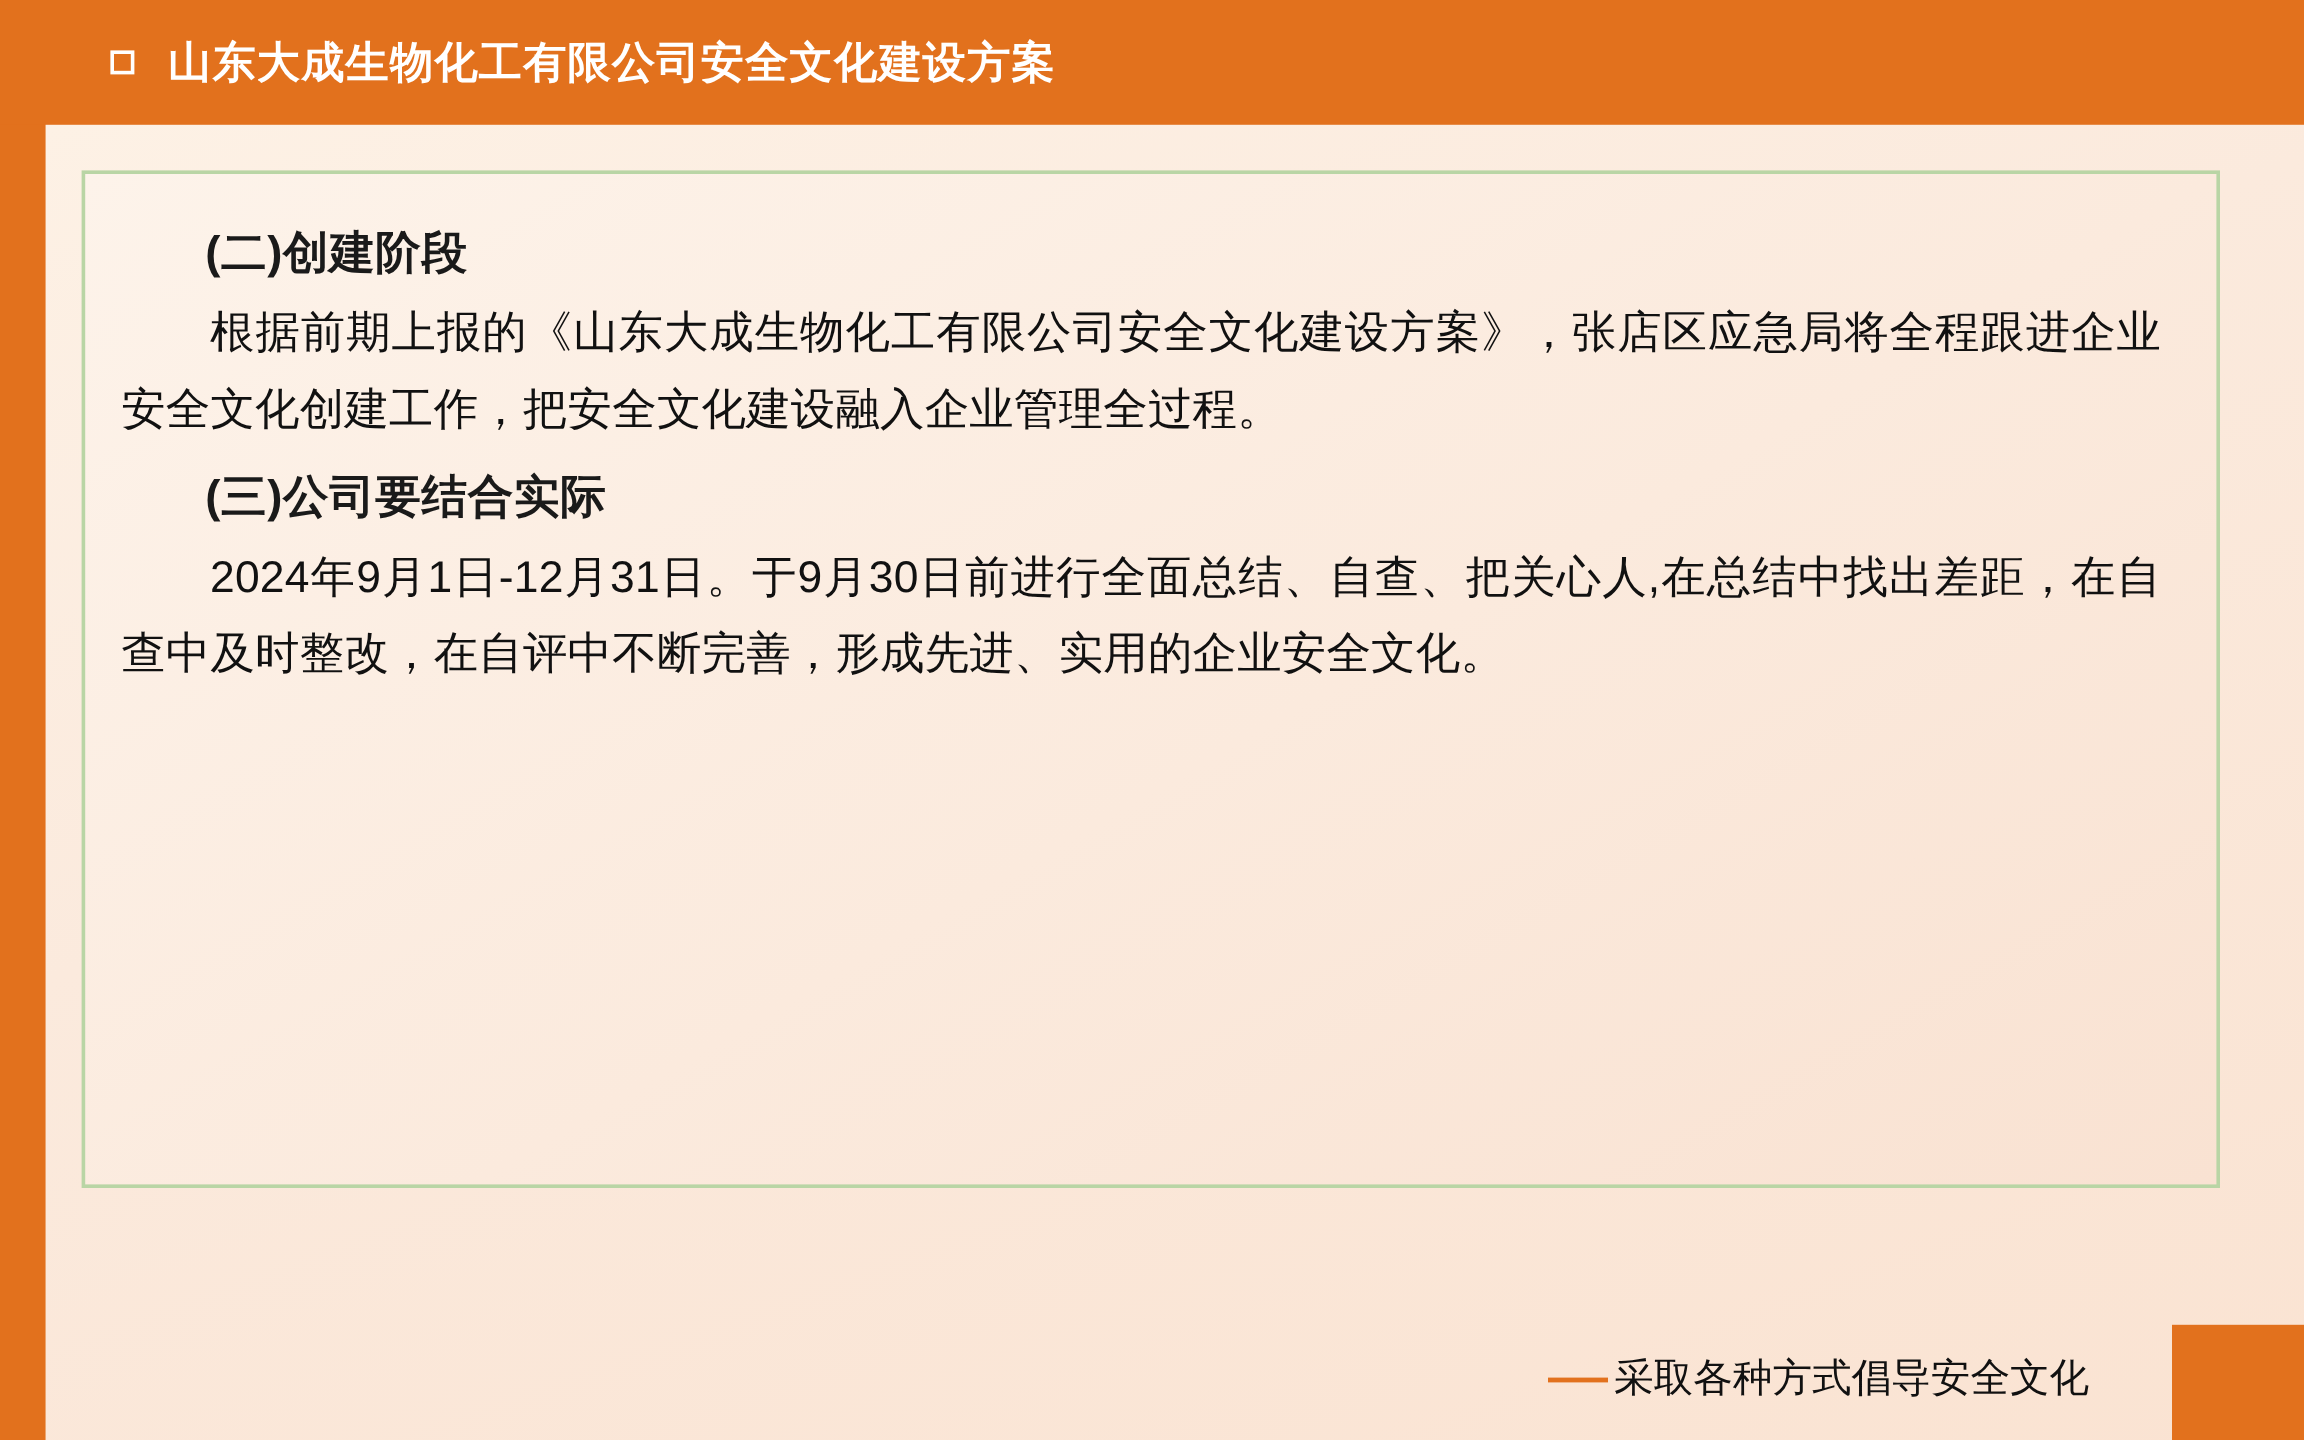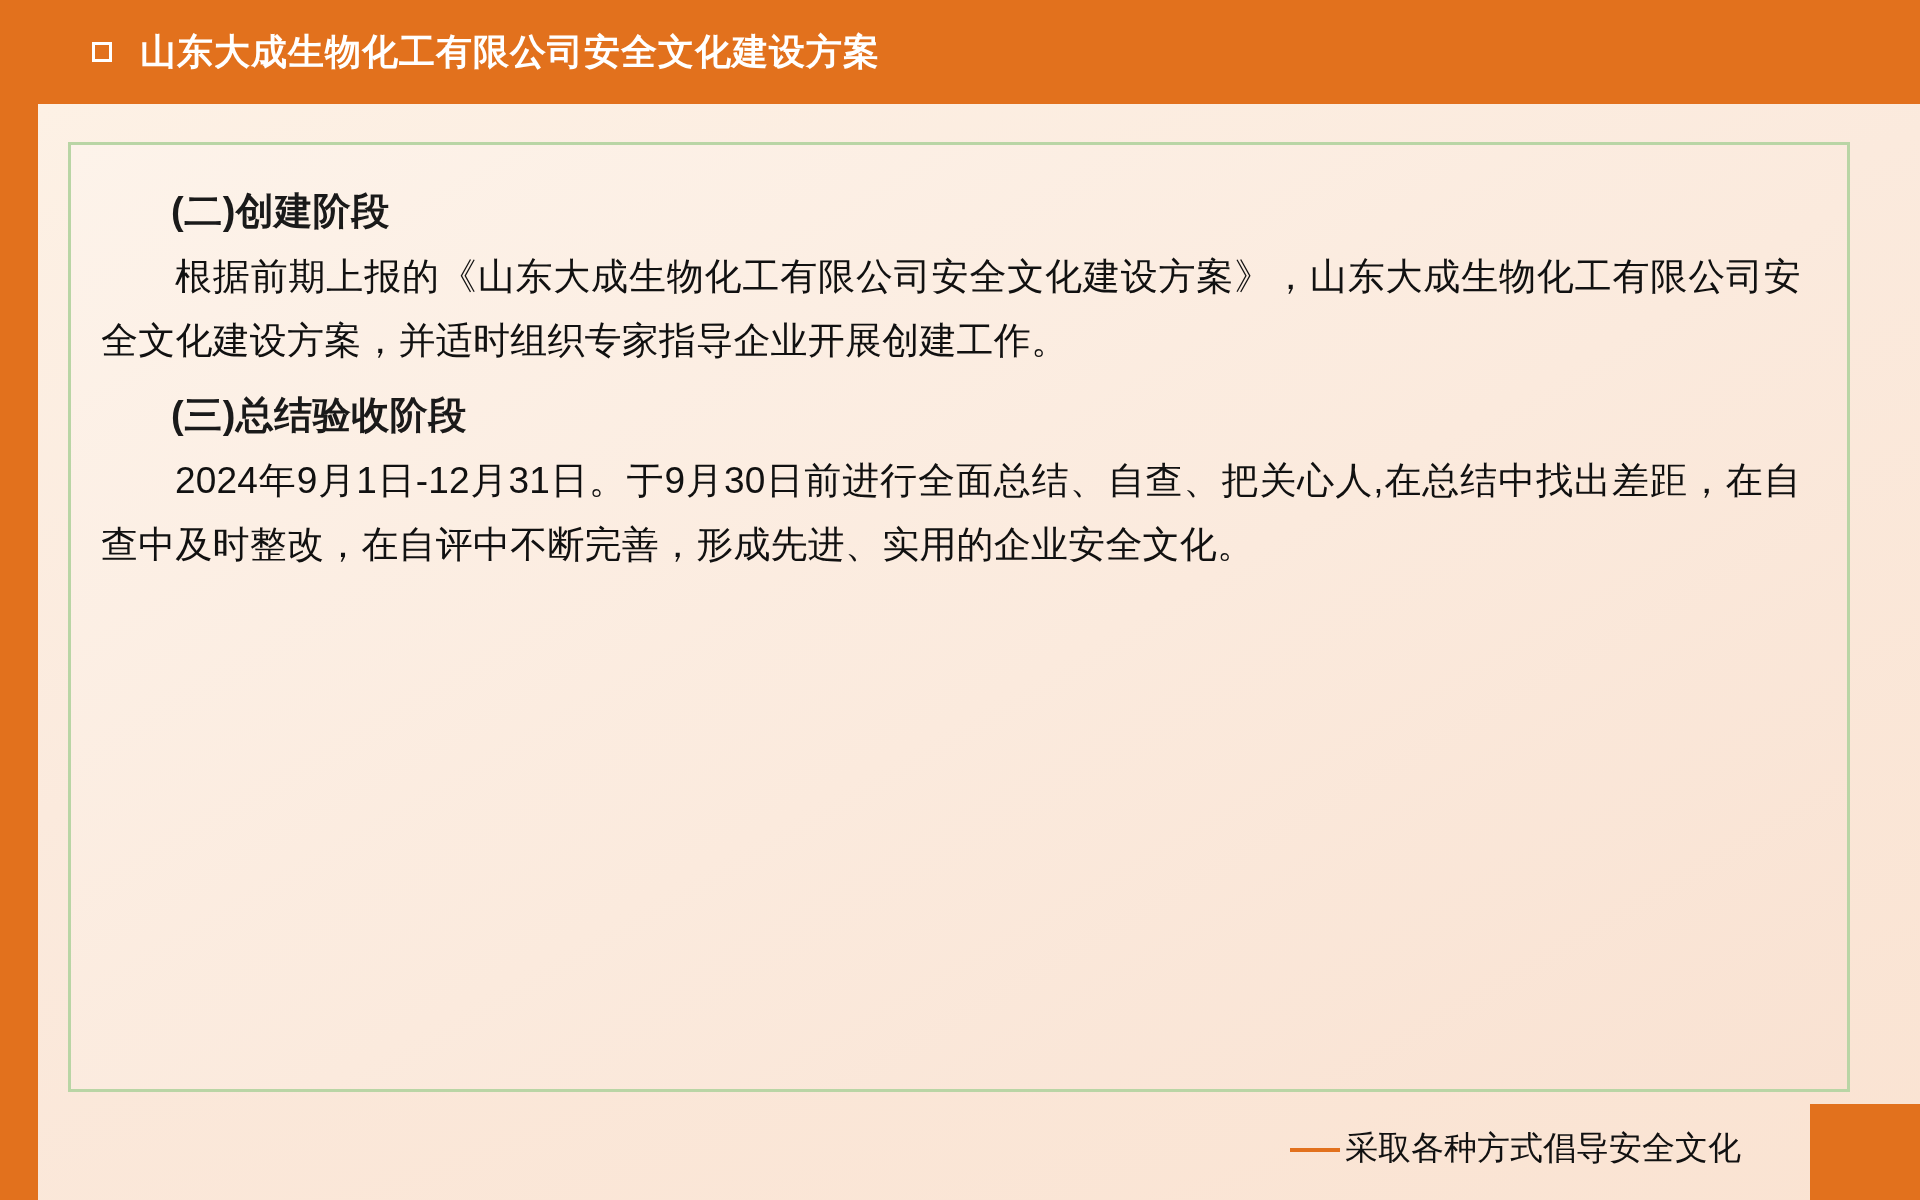--- a/index.html
+++ b/index.html
@@ -67,21 +67,21 @@
     width: 1882px;
     height: 1096px;
     background: linear-gradient(160deg, #fdf1e5 0%, #fbeadd 40%, #fae3d2 100%);
   }
   
   .content-box {
     position: absolute;
     left: 68px;
     top: 142px;
     width: 1782px;
-    height: 950px;
+    height: 848px;
     border: 3px solid #b9d5a5;
     box-sizing: border-box;
     background: linear-gradient(150deg, #fdf3ea 0%, #fbeadd 55%, #f9e2d2 100%);
   }
   .content-inner {
     position: absolute;
     left: 30px;
     top: 24px;
     width: 1700px;
   }
@@ -142,23 +142,23 @@
 
   <div class="header-band">
     <div class="header-marker"></div>
     <div class="header-title">山东大成生物化工有限公司安全文化建设方案</div>
   </div>
 
   <div class="content-box">
     <div class="content-inner">
 
       <div class="heading">(二)创建阶段</div>
-      <p class="para">根据前期上报的《山东大成生物化工有限公司安全文化建设方案》，山东大成生物化工有限公司安全文化建设方案，并适时组织专家指导企业开展创建工作。</p>
+      <p class="para">根据前期上报的《山东大成生物化工有限公司安全文化建设方案》，张店区应急局将全程跟进企业安全文化创建工作，把安全文化建设融入企业管理全过程。</p>
 
-      <div class="heading">(三)总结验收阶段</div>
+      <div class="heading">(三)公司要结合实际</div>
       <p class="para">2024年9月1日-12月31日。于9月30日前进行全面总结、自查、把关心人,在总结中找出差距，在自查中及时整改，在自评中不断完善，形成先进、实用的企业安全文化。</p>
 
     </div>
   </div>
 
   <div class="footer-line"></div>
   <div class="footer-text">采取各种方式倡导安全文化</div>
   <div class="footer-block"></div>
 
 </div>

